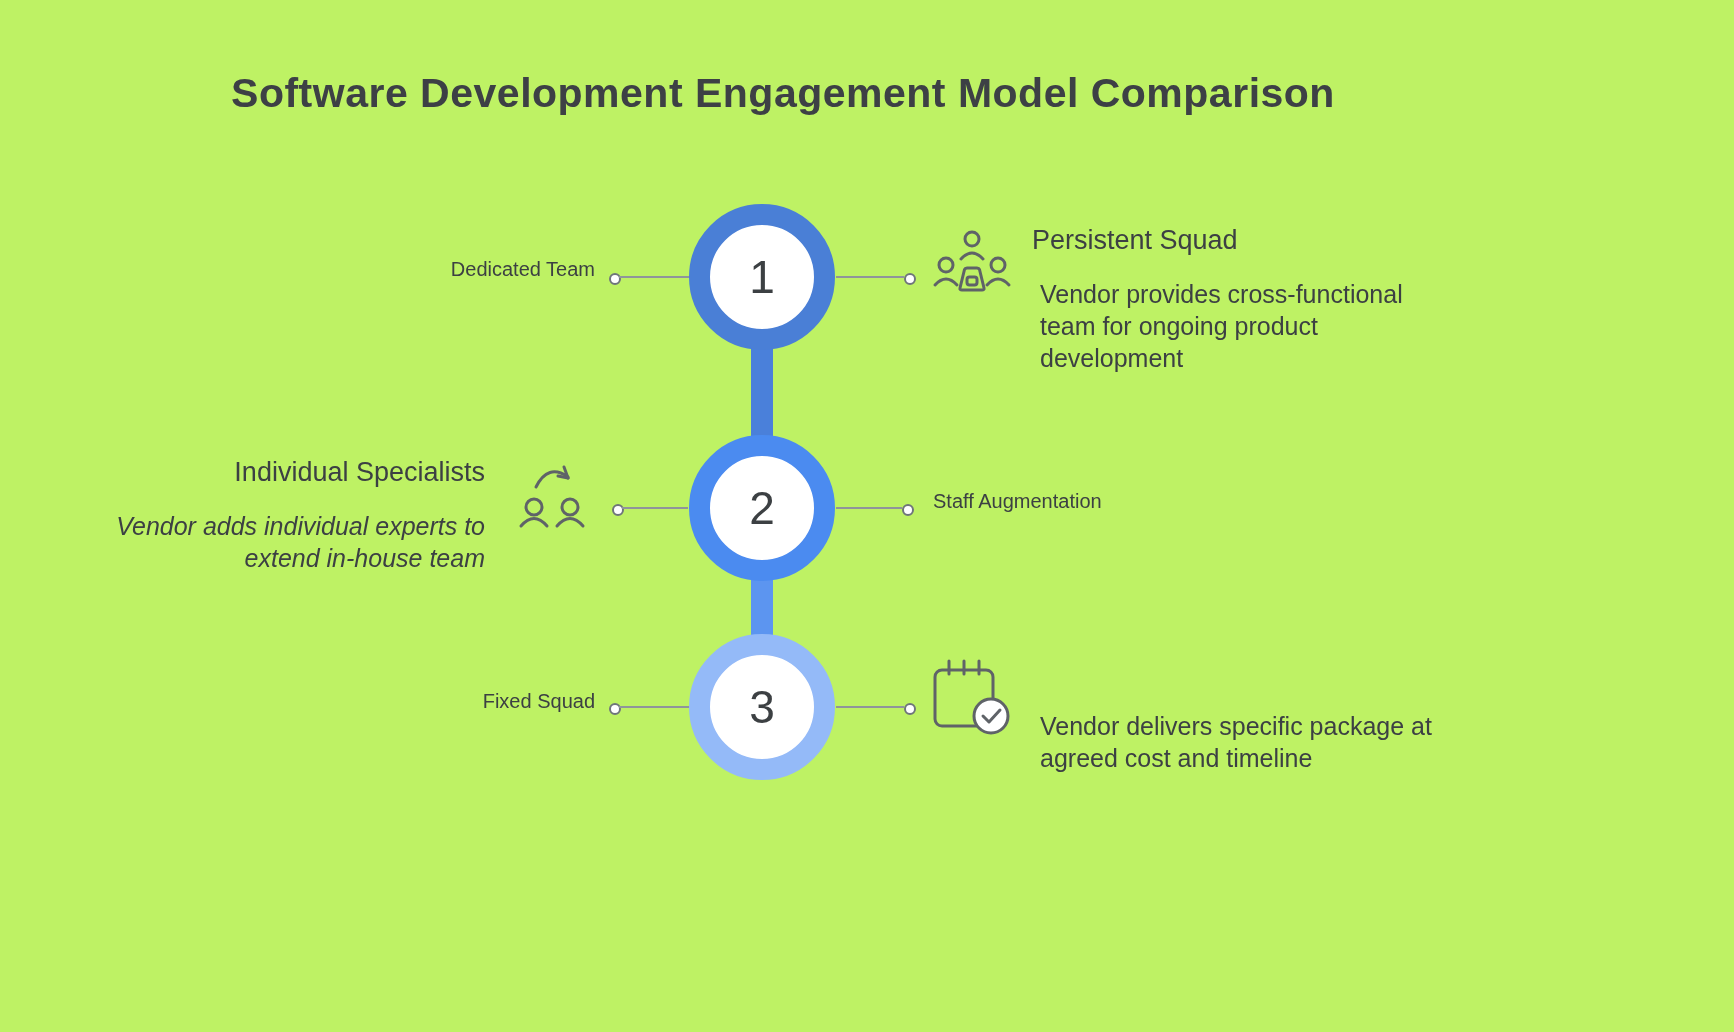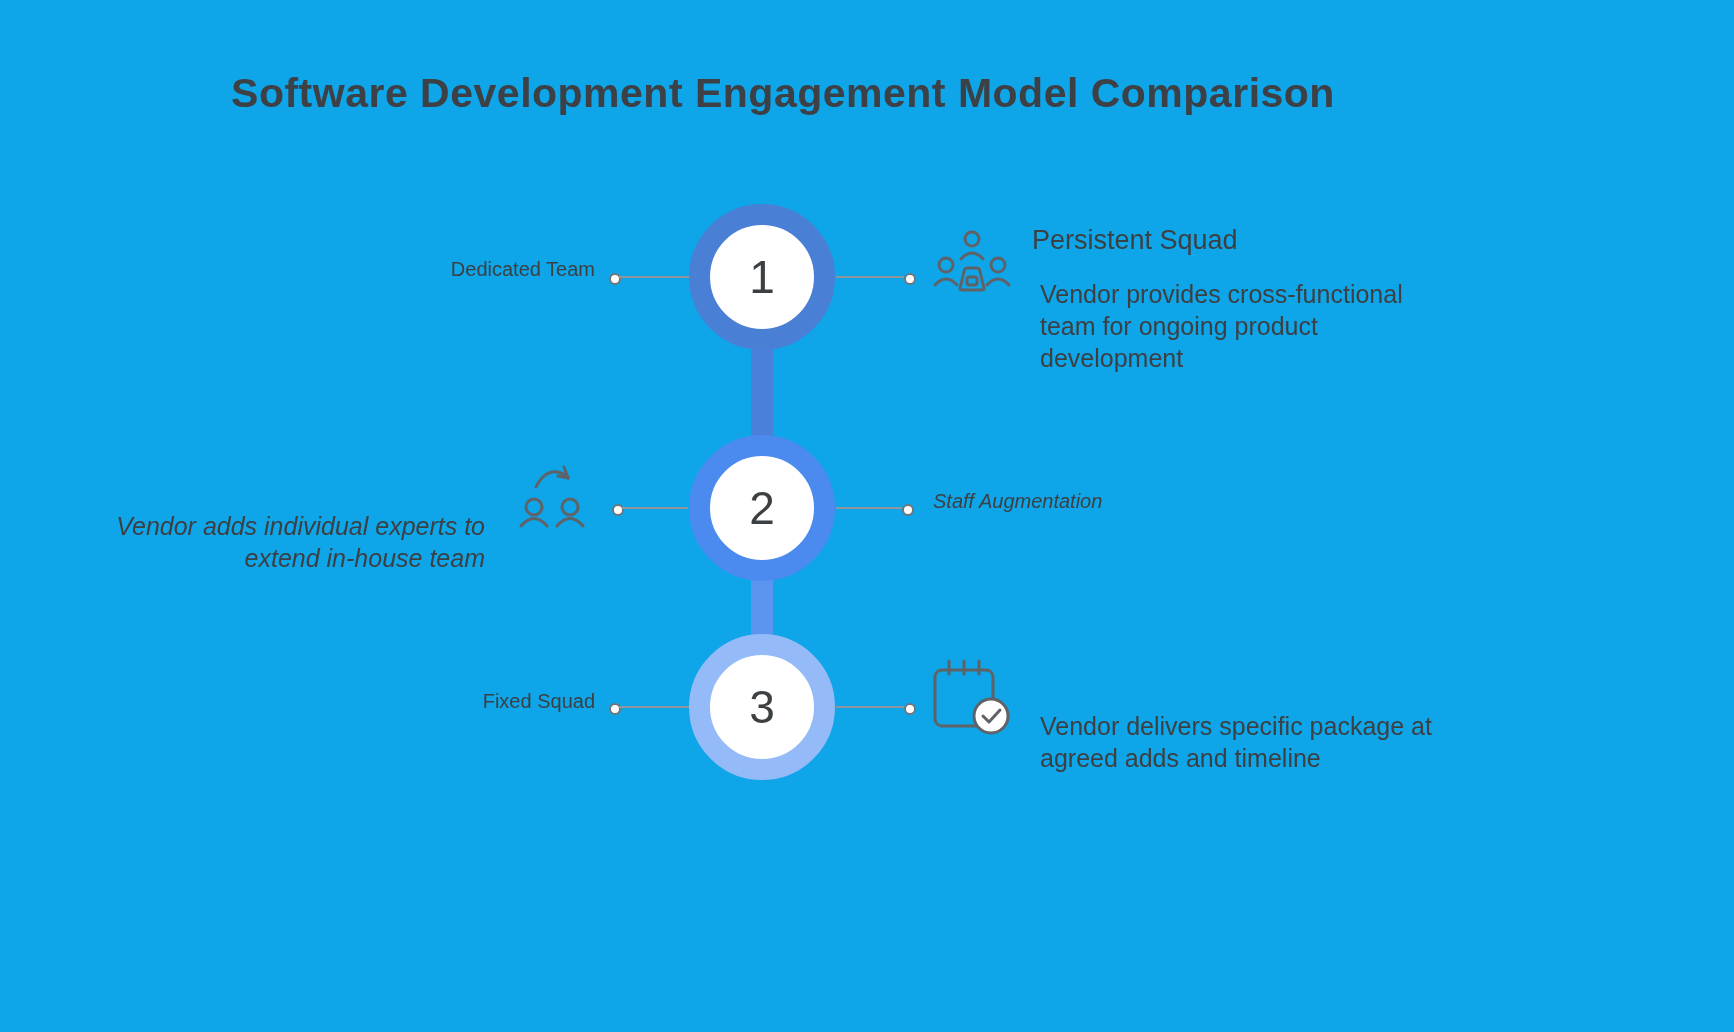--- a/index.html
+++ b/index.html
@@ -1,17 +1,17 @@
 <!DOCTYPE html>
 <html><head>
 <meta charset="utf-8">
 <style>
   html,body{margin:0;padding:0;background:#ffffff;}
   #canvas{
-    position:relative;width:1734px;height:1032px;background:#0ea5e9;overflow:hidden;
+    position:relative;width:1734px;height:1032px;background:#bef264;overflow:hidden;
     font-family:"Liberation Sans","DejaVu Sans",sans-serif;color:#3c4043;
   }
   .title{
     position:absolute;left:783px;top:70px;transform:translateX(-50%);
     font-size:41px;font-weight:bold;color:#3d4045;white-space:nowrap;letter-spacing:0.5px;
   }
   .bar{position:absolute;left:751px;width:22px;z-index:0;}
   .circle{
     position:absolute;width:104px;height:104px;border-radius:50%;
     background:#ffffff;border:21px solid #4a7fd6;z-index:2;
@@ -64,40 +64,41 @@
     </svg>
   </div>
 
   <div class="heading" style="left:1032px;top:225px;">Persistent Squad</div>
   <div class="desc" style="left:1040px;top:278px;width:395px;">Vendor provides cross-functional team for ongoing product development</div>
 
   <div class="circle" style="left: 689px; top: 435px; border-color: rgb(75, 139, 240);">
     <span class="num">2</span>
   </div>
 
+  <div class="heading ta-right" style="left:85px;top:457px;width:400px;">Individual Specialists</div>
   <div class="desc ta-right" style="left:85px;top:510px;width:400px;font-style:italic;">Vendor adds individual experts to extend in-house team</div>
 
   <div class="icon" style="left:512px;top:455px;">
     <svg width="84" height="84" viewBox="0 0 84 84" fill="none" stroke="#5f6368" stroke-width="3" stroke-linecap="round" stroke-linejoin="round">
       <path d="M 24 32 Q 36 8 56 22"></path>
       <path d="M 56 23 L 46 21"></path>
       <path d="M 56 23 L 52 12"></path>
       <circle cx="22" cy="52" r="8"></circle>
       <path d="M 9 71 Q 22 56 35 71"></path>
       <circle cx="58" cy="52" r="8"></circle>
       <path d="M 45 71 Q 58 56 71 71"></path>
     </svg>
   </div>
 
   <div class="dot" style="left:612px;top:504px;"></div>
   <div class="hline" style="left:622px;top:507px;width:66px;"></div>
 
   <div class="hline" style="left:836px;top:507px;width:66px;"></div>
   <div class="dot" style="left:902px;top:504px;"></div>
-  <div class="side-label" style="left:933px;top:490px;font-style:italic;">Staff Augmentation</div>
+  <div class="side-label" style="left:933px;top:490px;">Staff Augmentation</div>
 
   <div class="circle" style="left: 689px; top: 634px; border-color: rgb(148, 186, 248);">
     <span class="num">3</span>
   </div>
 
   <div class="side-label right-align" style="left:395px;top:690px;width:200px;">Fixed Squad</div>
   <div class="dot" style="left:609px;top:703px;"></div>
   <div class="hline" style="left:619px;top:706px;width:70px;"></div>
 
   <div class="hline" style="left:836px;top:706px;width:68px;"></div>
@@ -107,15 +108,15 @@
     <svg width="88" height="88" viewBox="0 0 88 88" fill="none" stroke="#5f6368" stroke-width="3" stroke-linecap="round" stroke-linejoin="round">
       <rect x="7" y="17" width="58" height="56" rx="7"></rect>
       <line x1="21" y1="8" x2="21" y2="21"></line>
       <line x1="36" y1="8" x2="36" y2="21"></line>
       <line x1="51" y1="8" x2="51" y2="21"></line>
       <circle cx="63" cy="63" r="17" fill="#ffffff"></circle>
       <path d="M 55 63 L 61 69 L 72 57"></path>
     </svg>
   </div>
 
-  <div class="desc" style="left:1040px;top:710px;width:430px;">Vendor delivers specific package at agreed adds and timeline</div>
+  <div class="desc" style="left:1040px;top:710px;width:430px;">Vendor delivers specific package at agreed cost and timeline</div>
 
 </div>
 
 </body></html>

